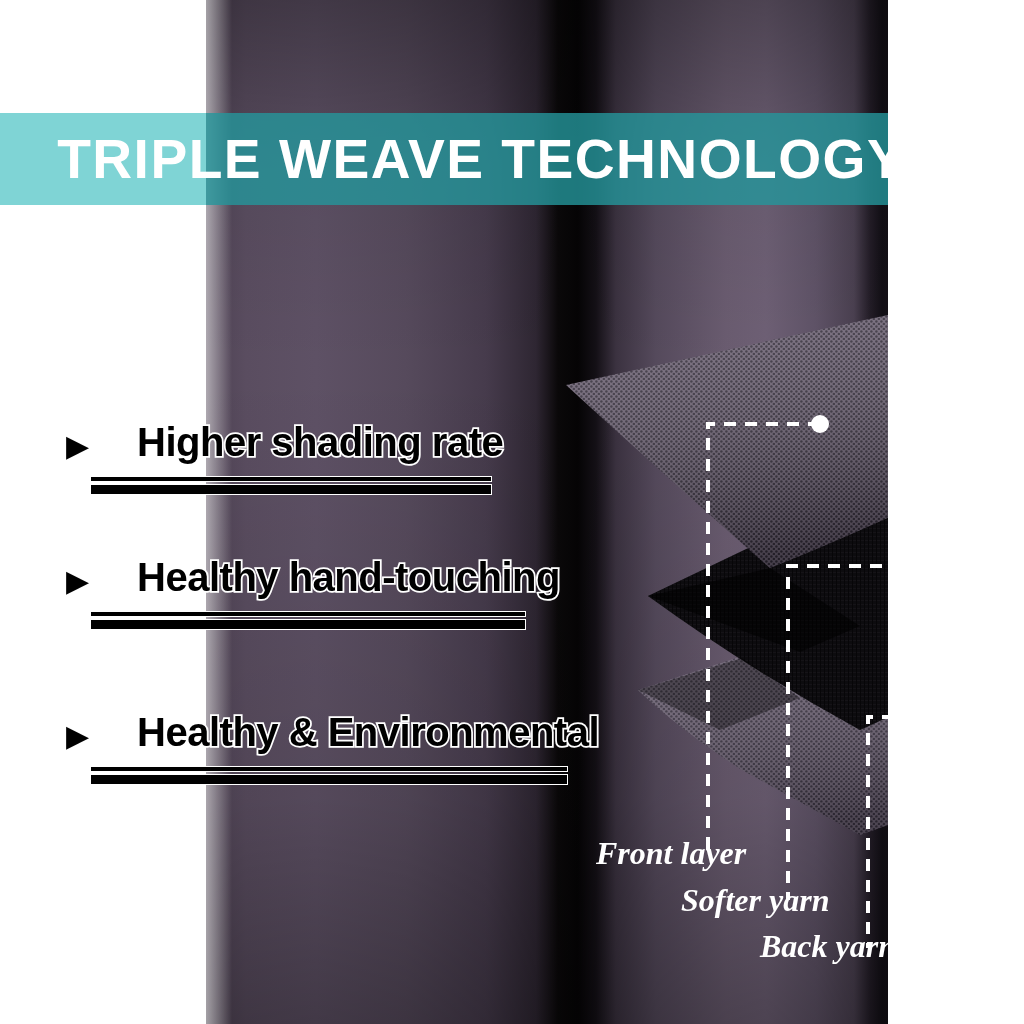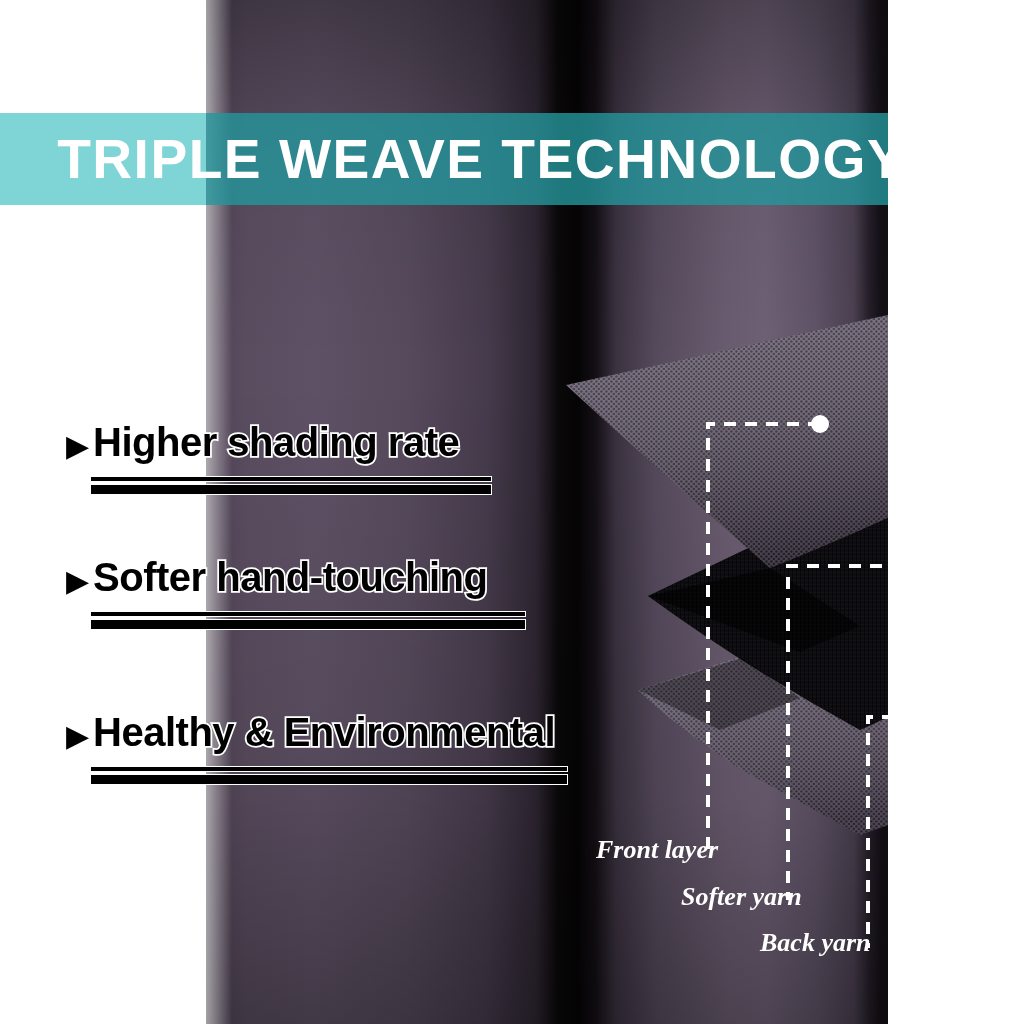--- a/index.html
+++ b/index.html
@@ -133,20 +133,21 @@
   }
   .feature-text {
     color: #000000;
     font-family: "Liberation Sans", sans-serif;
     font-weight: 700;
     font-size: 40px;
     line-height: 1;
     letter-spacing: -0.5px;
     -webkit-text-stroke: 3.5px #ffffff;
     paint-order: stroke fill;
+    margin-left: 44px;
   }
   .rule {
     position: relative;
     margin-top: 14px;
   }
   .rule .thin {
     height: 4px;
     background: #000000;
     border: 1.5px solid #ffffff;
     box-sizing: content-box;
@@ -179,21 +180,21 @@
   .leaders svg { display: block; }
 
   
   .layer-label {
     position: absolute;
     z-index: 9;
     color: #ffffff;
     font-family: "Liberation Serif", serif;
     font-style: italic;
     font-weight: 700;
-    font-size: 26px;
+    font-size: 32px;
     line-height: 1;
     white-space: nowrap;
   }
 </style>
 </head>
 <body>
 
 <div id="stage">
 
   <div class="curtain"></div>
@@ -263,21 +264,21 @@
       </div>
       <div class="rule" style="width:402px; margin-left:24px;">
         <div class="thin"></div>
         <div class="thick"></div>
       </div>
     </div>
 
     <div class="feature" style="top:557px;">
       <div class="feature-row">
         <span class="feature-arrow">▶</span>
-        <span class="feature-text">Softer hand-touching</span>
+        <span class="feature-text">Healthy hand-touching</span>
       </div>
       <div class="rule" style="width:436px; margin-left:24px;">
         <div class="thin"></div>
         <div class="thick"></div>
       </div>
     </div>
 
     <div class="feature" style="top:712px;">
       <div class="feature-row">
         <span class="feature-arrow">▶</span>

